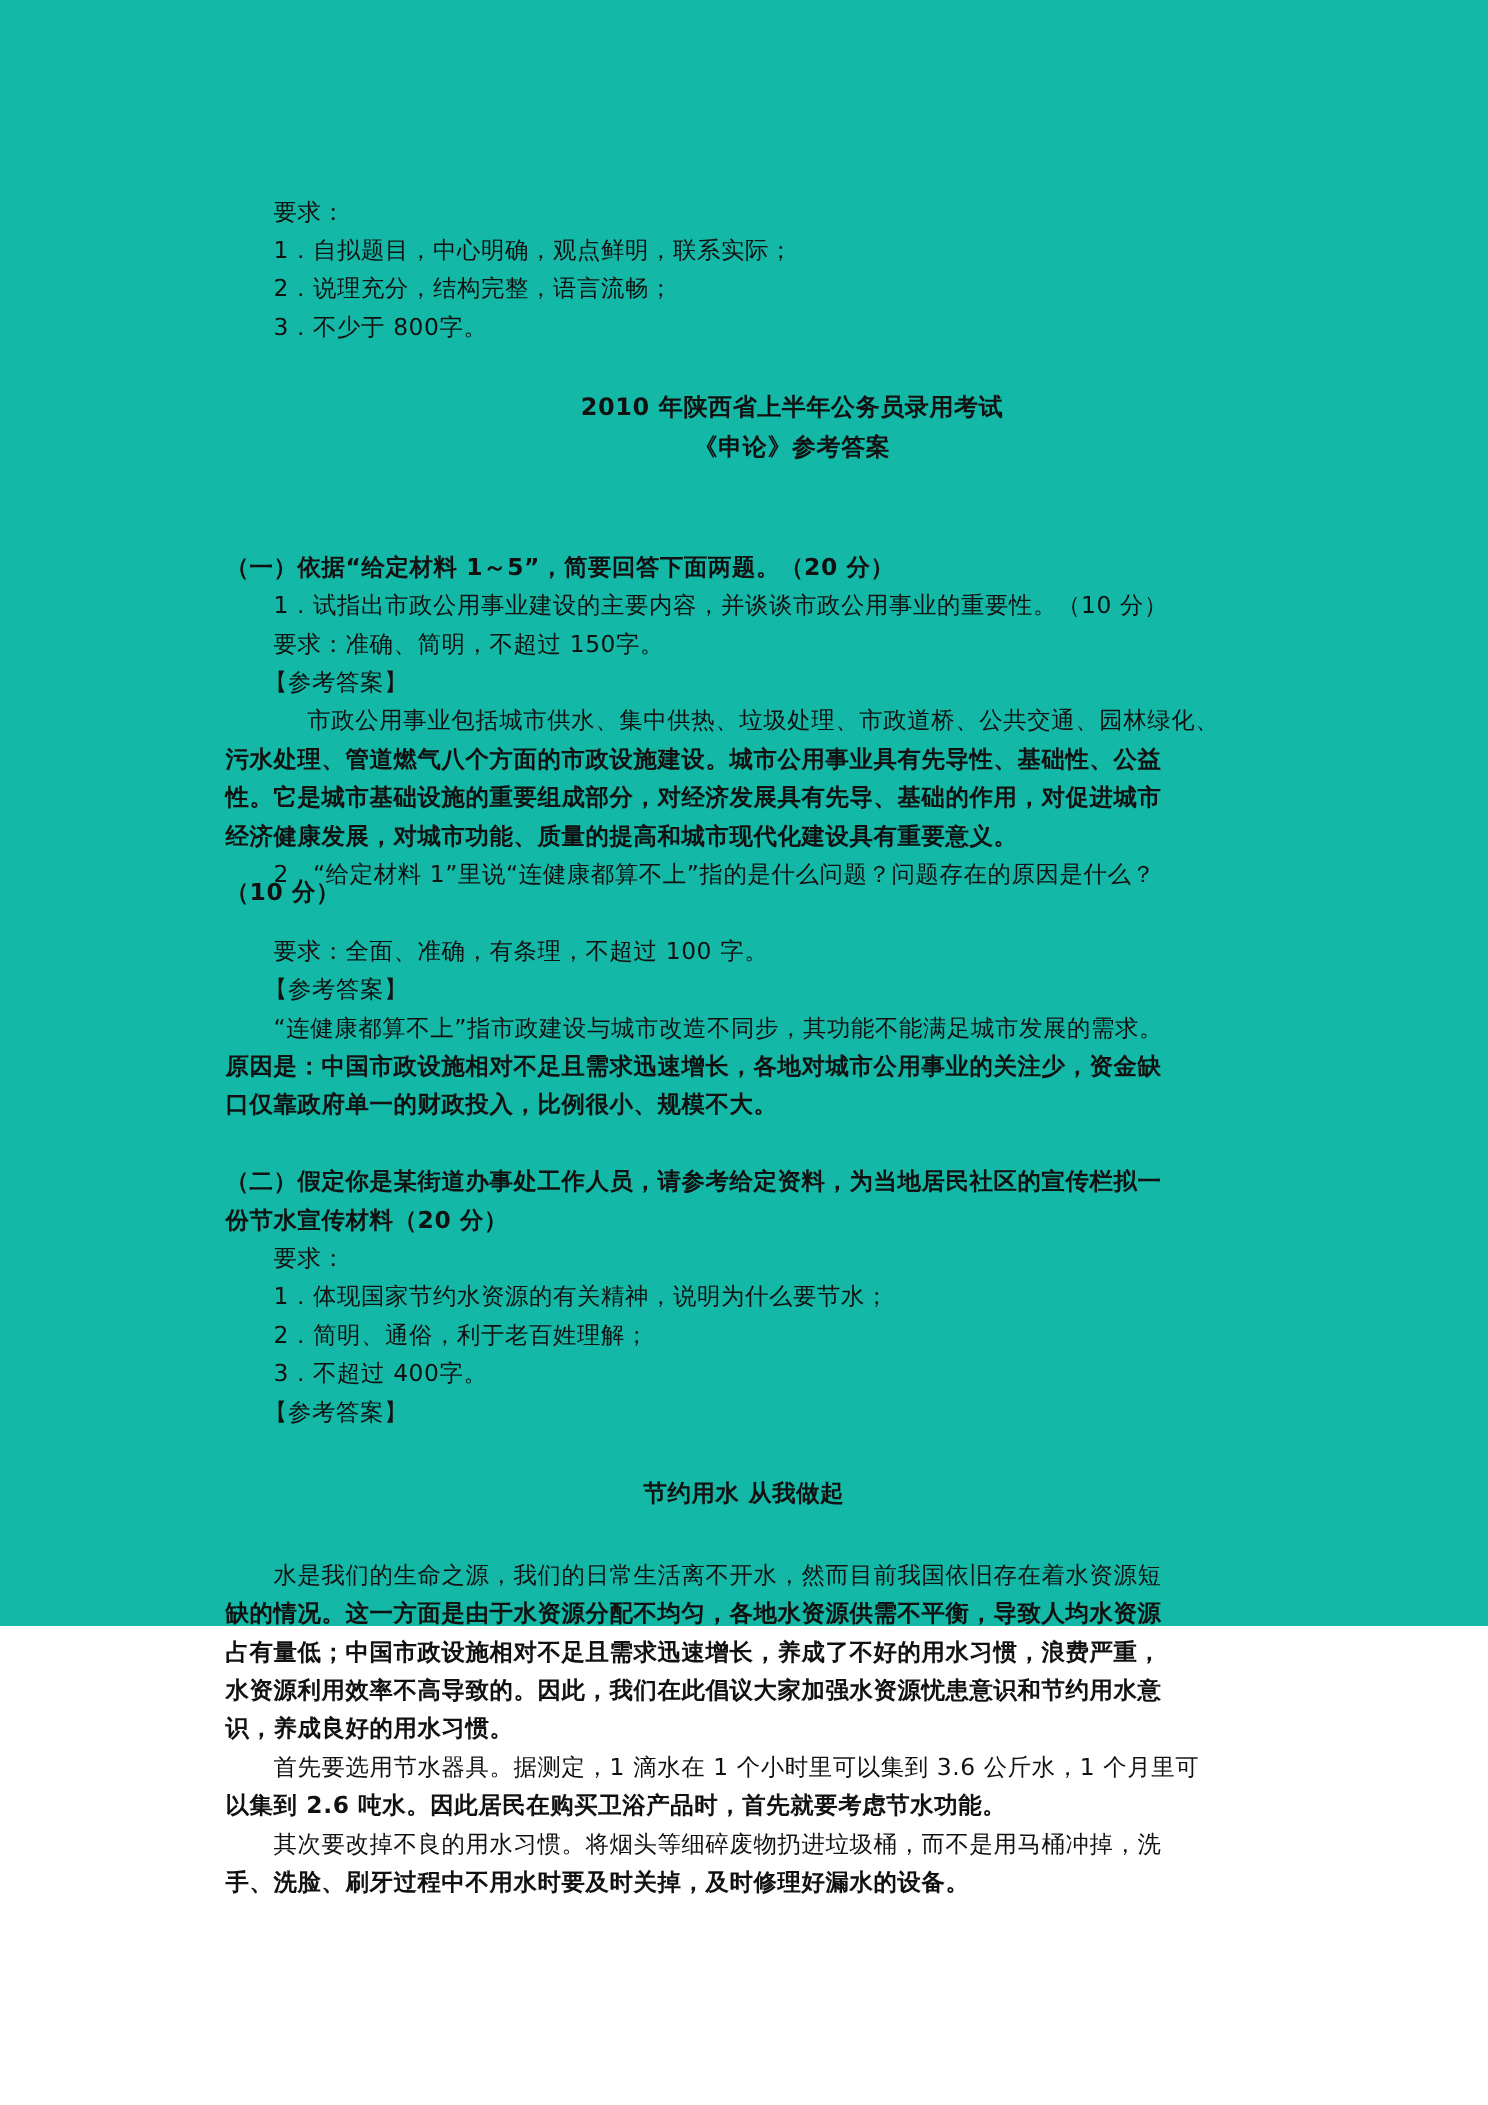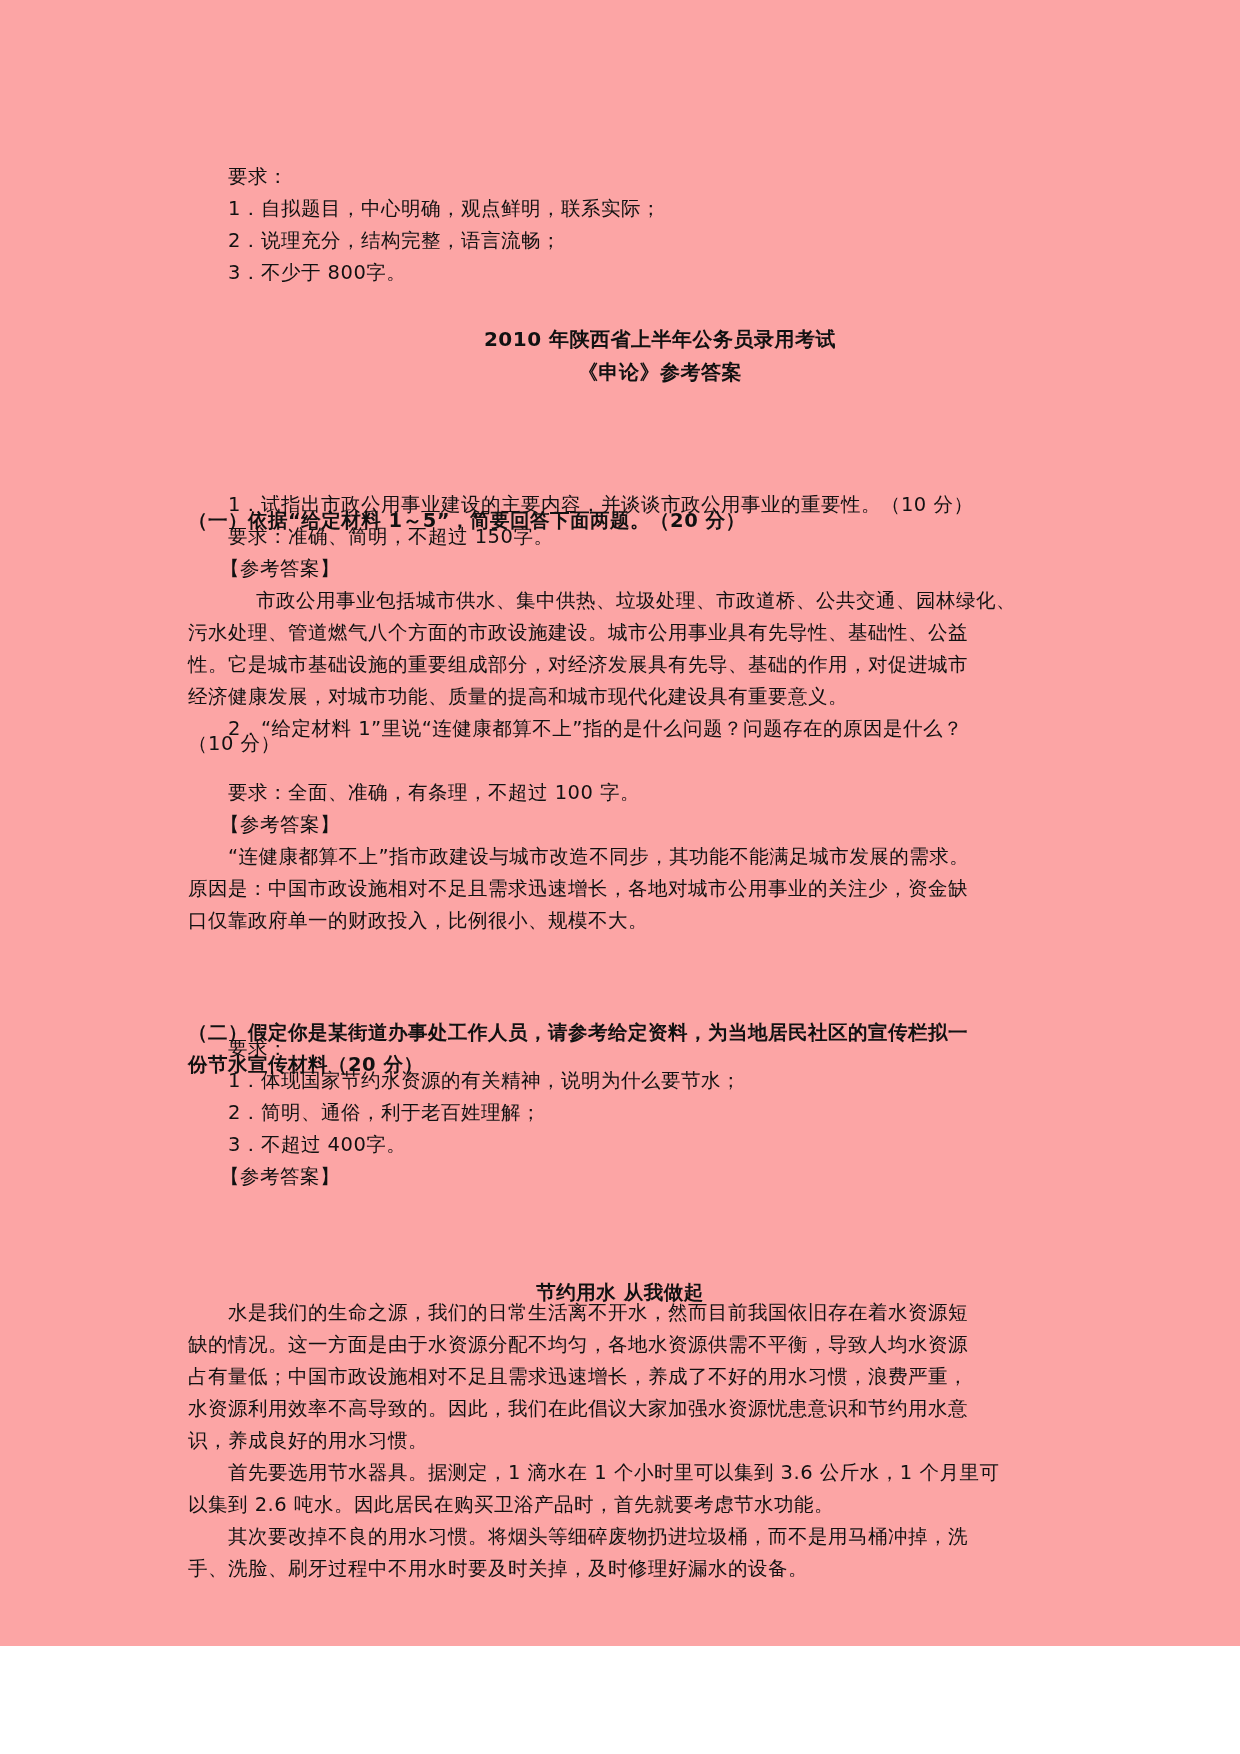--- a/index.html
+++ b/index.html
@@ -1,22 +1,22 @@
 <!DOCTYPE html>
 <html><head>
 <meta charset="utf-8">
 <style>
   html, body { margin: 0; padding: 0; background: #ffffff; }
   body { width: 1240px; height: 1754px; position: relative; overflow: hidden;
          font-family: "DejaVu Sans", "Liberation Sans", sans-serif; color: #111111; }
-  .page { position: absolute; left: 0; top: 0; width: 1240px; height: 1646px; background: #fca5a5; }
+  .page { position: absolute; left: 0; top: 0; width: 1240px; height: 1355px; background: #14b8a6; }
   .ln { position: absolute; white-space: nowrap; font-size: 19.5px; line-height: 24px; letter-spacing: 0.5px; }
   .ind { left: 228px; }
-  .flush { left: 188px; }
-  .bold { font-weight: bold; margin-top: 48px; }
+  .flush { left: 188px; font-weight: bold; }
+  .bold { font-weight: bold; }
   .center { left: 0; width: 1240px; text-align: center; }
   .title { font-size: 20px; font-weight: bold; padding-left: 40px; }
 </style>
 </head>
 <body>
 
 <div class="page">
 
   <div class="ln ind" style="top:165px;">要求：</div>
   <div class="ln ind" style="top:197px;">1．自拟题目，中心明确，观点鲜明，联系实际；</div>

